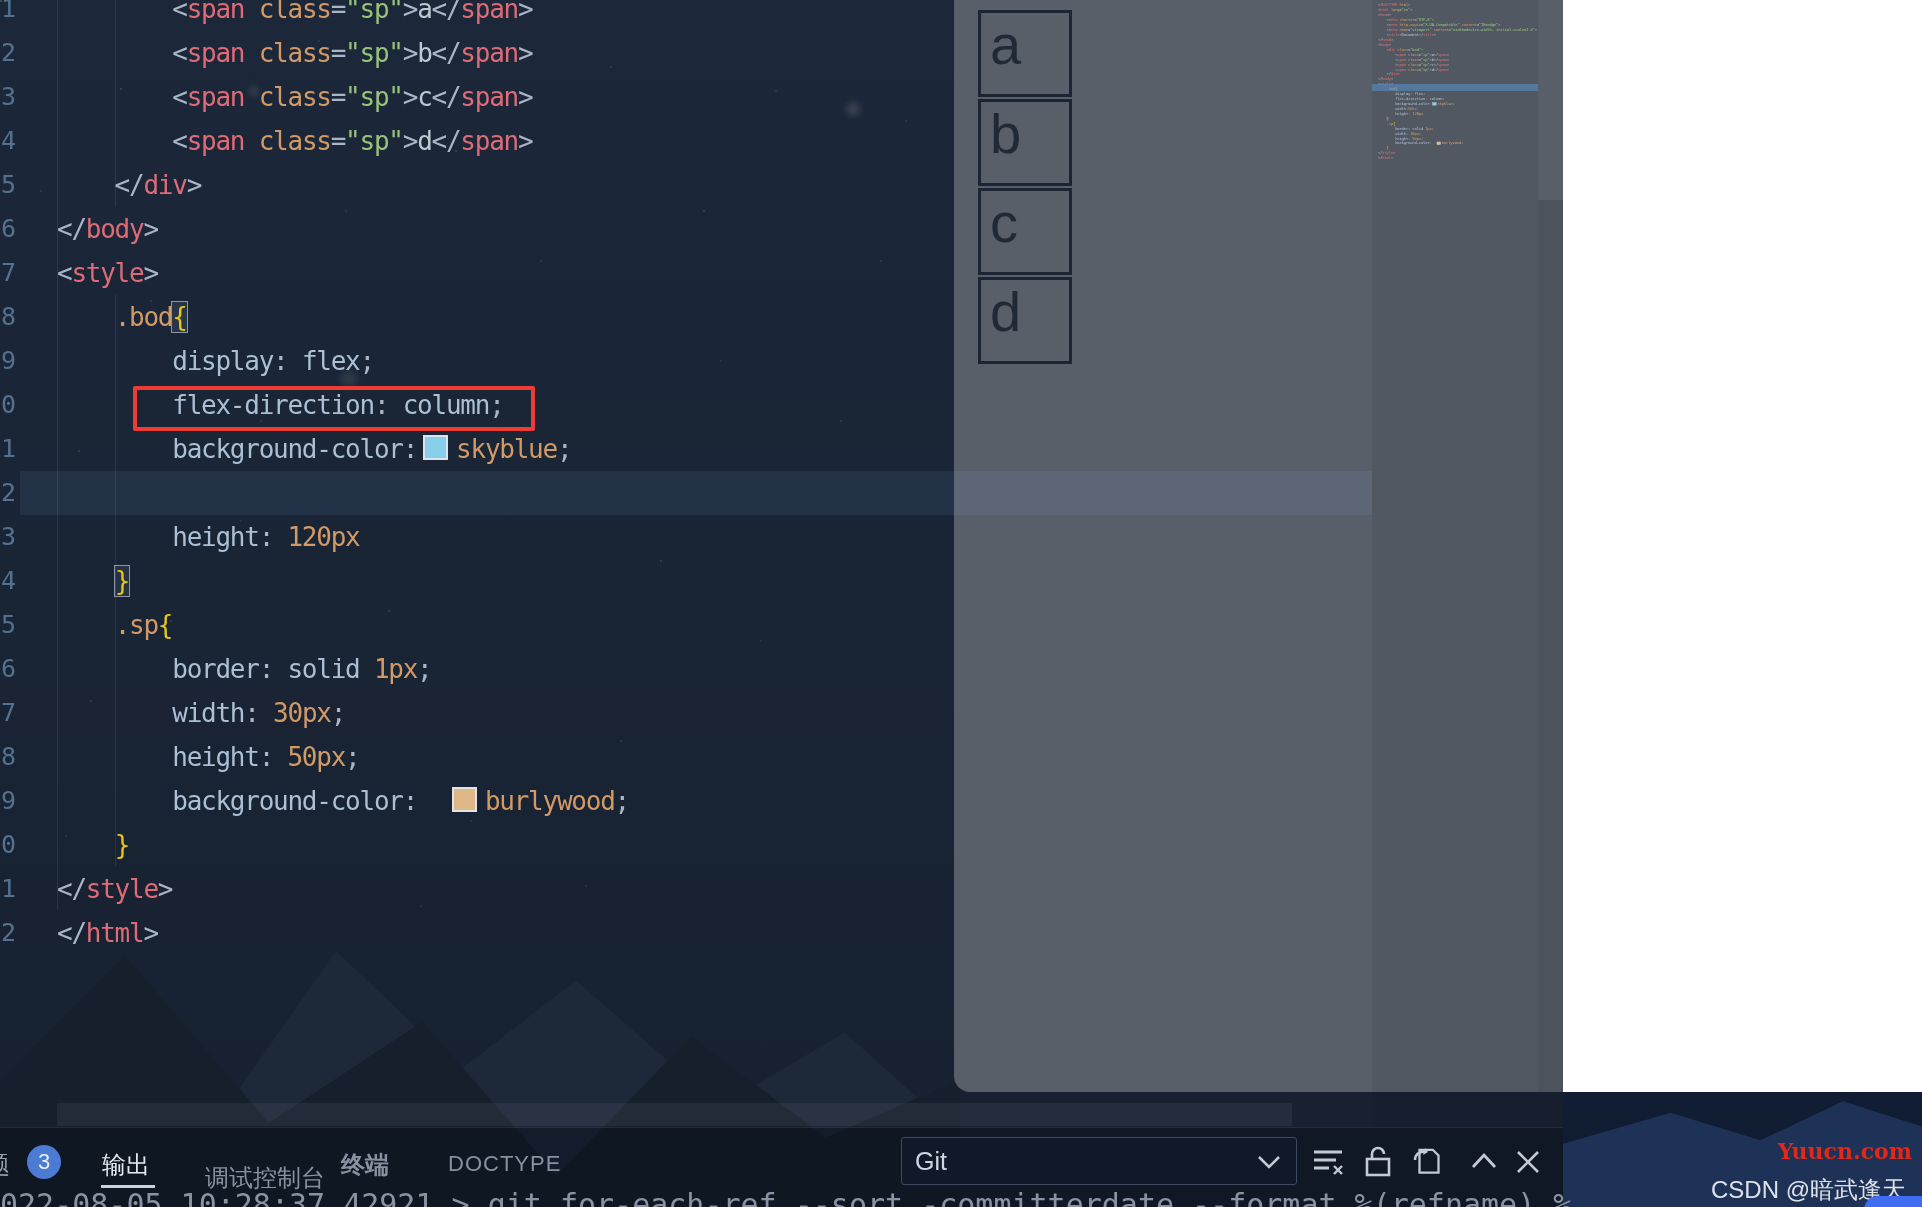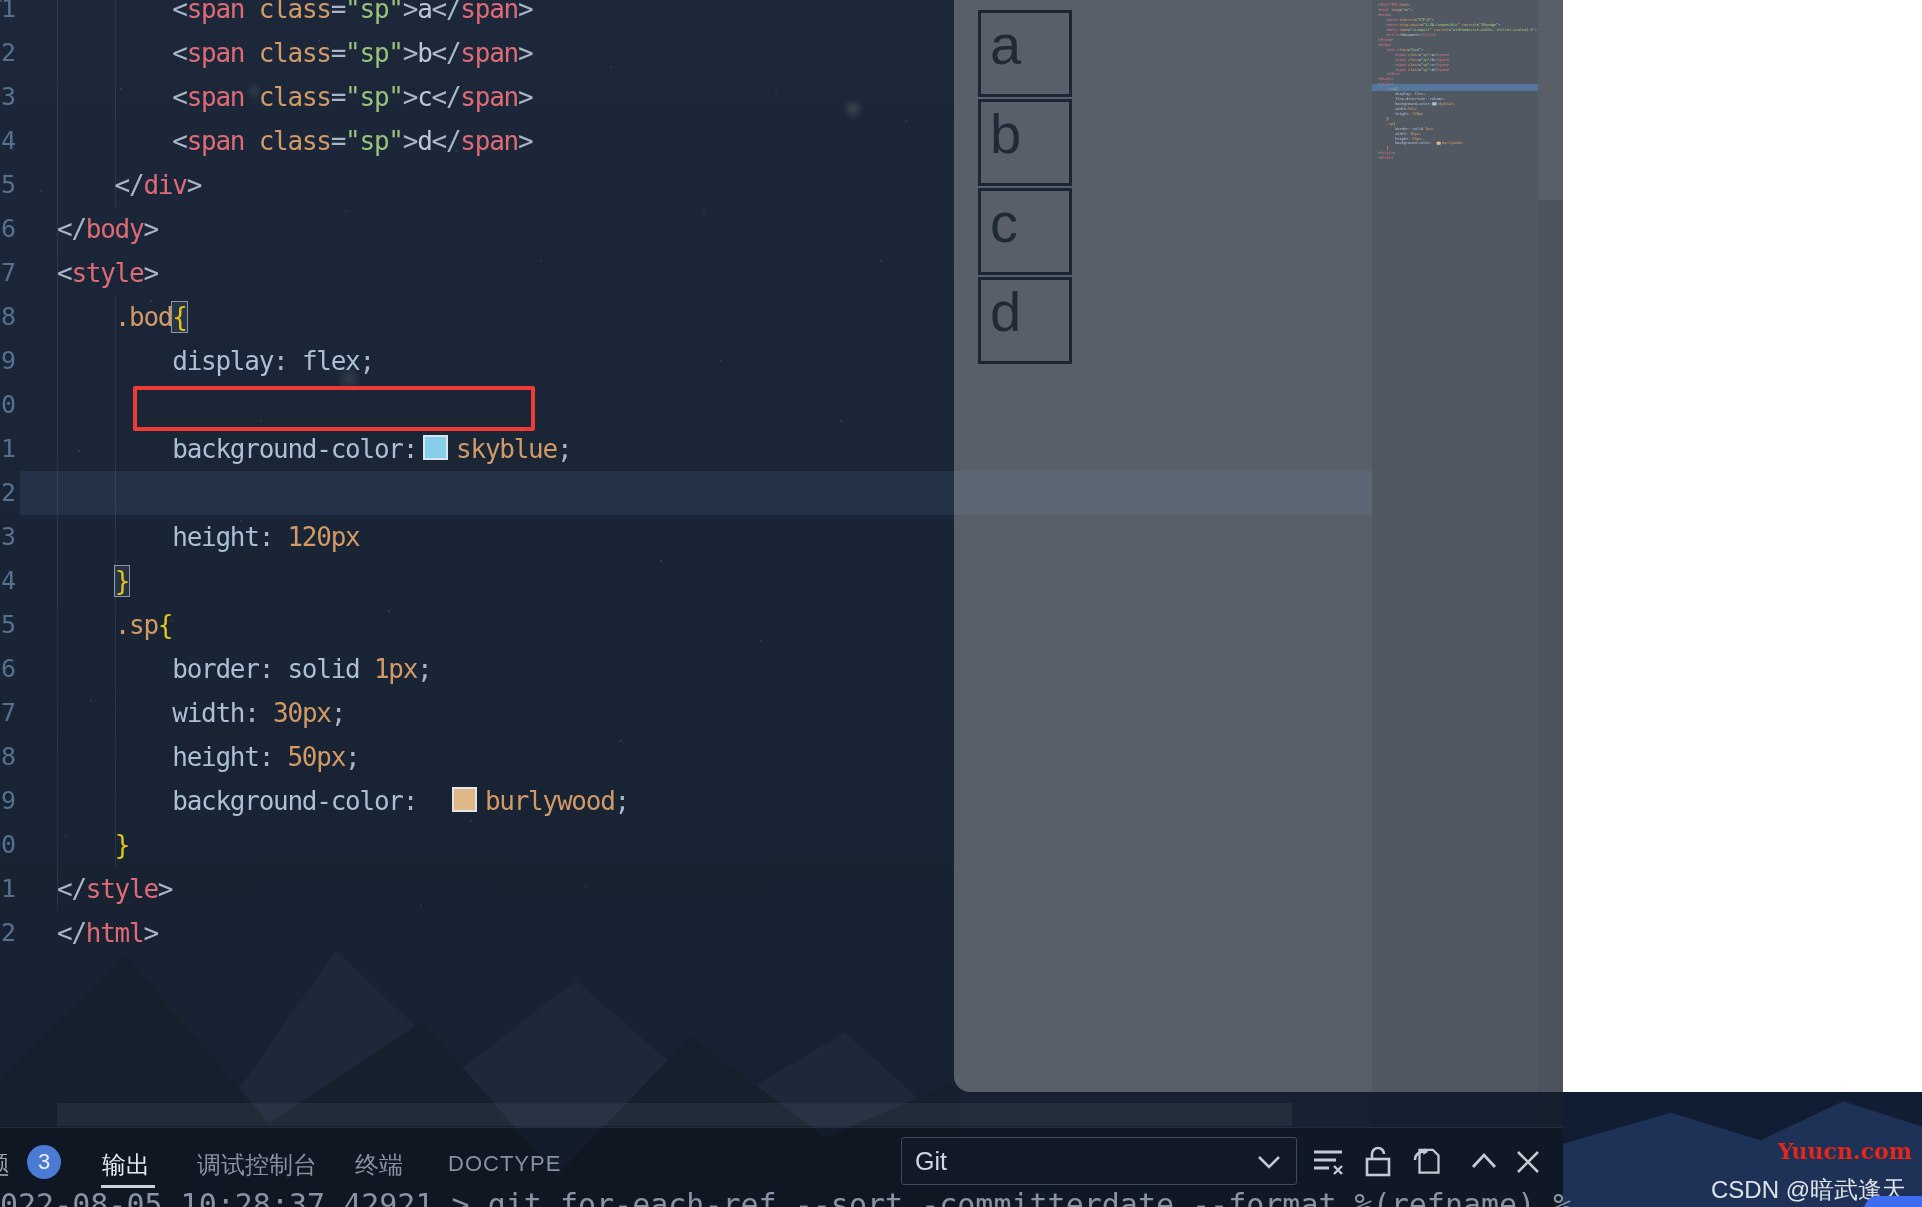--- a/index.html
+++ b/index.html
@@ -131,21 +131,21 @@
       <div id="code-lines">
           <div class="cl" style="top: -13px; width: 1370px;"><span class="ln">11</span><span class="code"><span class="tk-pun">        &lt;</span><span class="tk-tag">span</span><span class="tk-attr"> class</span><span class="tk-pun">=</span><span class="tk-str">"sp"</span><span class="tk-pun">&gt;</span><span class="tk-txt">a</span><span class="tk-pun">&lt;/</span><span class="tk-tag">span</span><span class="tk-pun">&gt;</span></span></div>
           <div class="cl" style="top: 31px; width: 1370px;"><span class="ln">12</span><span class="code"><span class="tk-pun">        &lt;</span><span class="tk-tag">span</span><span class="tk-attr"> class</span><span class="tk-pun">=</span><span class="tk-str">"sp"</span><span class="tk-pun">&gt;</span><span class="tk-txt">b</span><span class="tk-pun">&lt;/</span><span class="tk-tag">span</span><span class="tk-pun">&gt;</span></span></div>
           <div class="cl" style="top: 75px; width: 1370px;"><span class="ln">13</span><span class="code"><span class="tk-pun">        &lt;</span><span class="tk-tag">span</span><span class="tk-attr"> class</span><span class="tk-pun">=</span><span class="tk-str">"sp"</span><span class="tk-pun">&gt;</span><span class="tk-txt">c</span><span class="tk-pun">&lt;/</span><span class="tk-tag">span</span><span class="tk-pun">&gt;</span></span></div>
           <div class="cl" style="top: 119px; width: 1370px;"><span class="ln">14</span><span class="code"><span class="tk-pun">        &lt;</span><span class="tk-tag">span</span><span class="tk-attr"> class</span><span class="tk-pun">=</span><span class="tk-str">"sp"</span><span class="tk-pun">&gt;</span><span class="tk-txt">d</span><span class="tk-pun">&lt;/</span><span class="tk-tag">span</span><span class="tk-pun">&gt;</span></span></div>
           <div class="cl" style="top: 163px; width: 1370px;"><span class="ln">15</span><span class="code"><span class="tk-pun">    &lt;/</span><span class="tk-tag">div</span><span class="tk-pun">&gt;</span></span></div>
           <div class="cl" style="top: 207px; width: 1370px;"><span class="ln">16</span><span class="code"><span class="tk-pun">&lt;/</span><span class="tk-tag">body</span><span class="tk-pun">&gt;</span></span></div>
           <div class="cl" style="top: 251px; width: 1370px;"><span class="ln">17</span><span class="code"><span class="tk-pun">&lt;</span><span class="tk-tag">style</span><span class="tk-pun">&gt;</span></span></div>
           <div class="cl" style="top: 295px; width: 1370px;"><span class="ln">18</span><span class="code"><span class="tk-pun">    </span><span class="tk-sel">.bod</span><span class="tk-braceM">{</span></span></div>
           <div class="cl" style="top: 339px; width: 1370px;"><span class="ln">19</span><span class="code"><span class="tk-pun">        </span><span class="tk-prop">display</span><span class="tk-pun">: </span><span class="tk-prop">flex</span><span class="tk-pun">;</span></span></div>
-          <div class="cl" style="top: 383px; width: 1370px;"><span class="ln">20</span></div>
+          <div class="cl" style="top: 383px; width: 1370px;"><span class="ln">20</span><span class="code"><span class="tk-pun">        </span><span class="tk-prop">flex-direction</span><span class="tk-pun">: </span><span class="tk-prop">column</span><span class="tk-pun">;</span></span></div>
           <div class="cl" style="top: 427px; width: 1370px;"><span class="ln">21</span><span class="code"><span class="tk-pun">        </span><span class="tk-prop">background-color</span><span class="tk-pun">:</span><span class="tk-sw" style="background: rgb(135, 206, 235);"></span><span class="tk-name">skyblue</span><span class="tk-pun">;</span></span></div>
           <div class="cl" style="top: 471px; width: 1370px;"><span class="ln">22</span></div>
           <div class="cl" style="top: 515px; width: 1370px;"><span class="ln">23</span><span class="code"><span class="tk-pun">        </span><span class="tk-prop">height</span><span class="tk-pun">: </span><span class="tk-num">120px</span></span></div>
           <div class="cl" style="top: 559px; width: 1370px;"><span class="ln">24</span><span class="code"><span class="tk-pun">    </span><span class="tk-braceM">}</span></span></div>
           <div class="cl" style="top: 603px; width: 1370px;"><span class="ln">25</span><span class="code"><span class="tk-pun">    </span><span class="tk-sel">.sp</span><span class="tk-brace">{</span></span></div>
           <div class="cl" style="top: 647px; width: 1370px;"><span class="ln">26</span><span class="code"><span class="tk-pun">        </span><span class="tk-prop">border</span><span class="tk-pun">: </span><span class="tk-prop">solid </span><span class="tk-num">1px</span><span class="tk-pun">;</span></span></div>
           <div class="cl" style="top: 691px; width: 1370px;"><span class="ln">27</span><span class="code"><span class="tk-pun">        </span><span class="tk-prop">width</span><span class="tk-pun">: </span><span class="tk-num">30px</span><span class="tk-pun">;</span></span></div>
           <div class="cl" style="top: 735px; width: 1370px;"><span class="ln">28</span><span class="code"><span class="tk-pun">        </span><span class="tk-prop">height</span><span class="tk-pun">: </span><span class="tk-num">50px</span><span class="tk-pun">;</span></span></div>
           <div class="cl" style="top: 779px; width: 1370px;"><span class="ln">29</span><span class="code"><span class="tk-pun">        </span><span class="tk-prop">background-color</span><span class="tk-pun">:  </span><span class="tk-sw" style="background: rgb(222, 184, 135);"></span><span class="tk-name">burlywood</span><span class="tk-pun">;</span></span></div>
           <div class="cl" style="top: 823px; width: 1370px;"><span class="ln">30</span><span class="code"><span class="tk-pun">    </span><span class="tk-brace">}</span></span></div>
@@ -194,22 +194,22 @@
     <div class="abs mm-hl"></div>
     <div class="abs vsb"></div>
     <div class="abs vsb-thumb"></div>
     <div class="abs hsb-thumb"></div>
 
     <div class="abs panel">
       <span class="partial-tab">题</span>
       <div class="badge">3</div>
       <span class="ptab active" style="left:102px;">输出</span>
       <div class="ptab-underline"></div>
-      <span class="ptab" style="left:197px;">调试控制台</span>
-      <span class="ptab" style="left:355px;">终端</span>
+      <span class="ptab" style="left:205px;margin-top:13px;">调试控制台</span>
+      <span class="ptab" style="left:341px;font-weight:bold;">终端</span>
       <span class="ptab" style="left:448px;letter-spacing:1px;font-size:22px;top:23px;">DOCTYPE</span>
 
       <div class="git-dd">
         <span class="lbl">Git</span>
         <svg width="26" height="22" viewBox="0 0 26 22">
           <polyline points="3,6 13,16 23,6" fill="none" stroke="#c3cad4" stroke-width="2.6"></polyline>
         </svg>
       </div>
 
       <svg class="picon" style="left:1312px;" viewBox="0 0 32 32">

